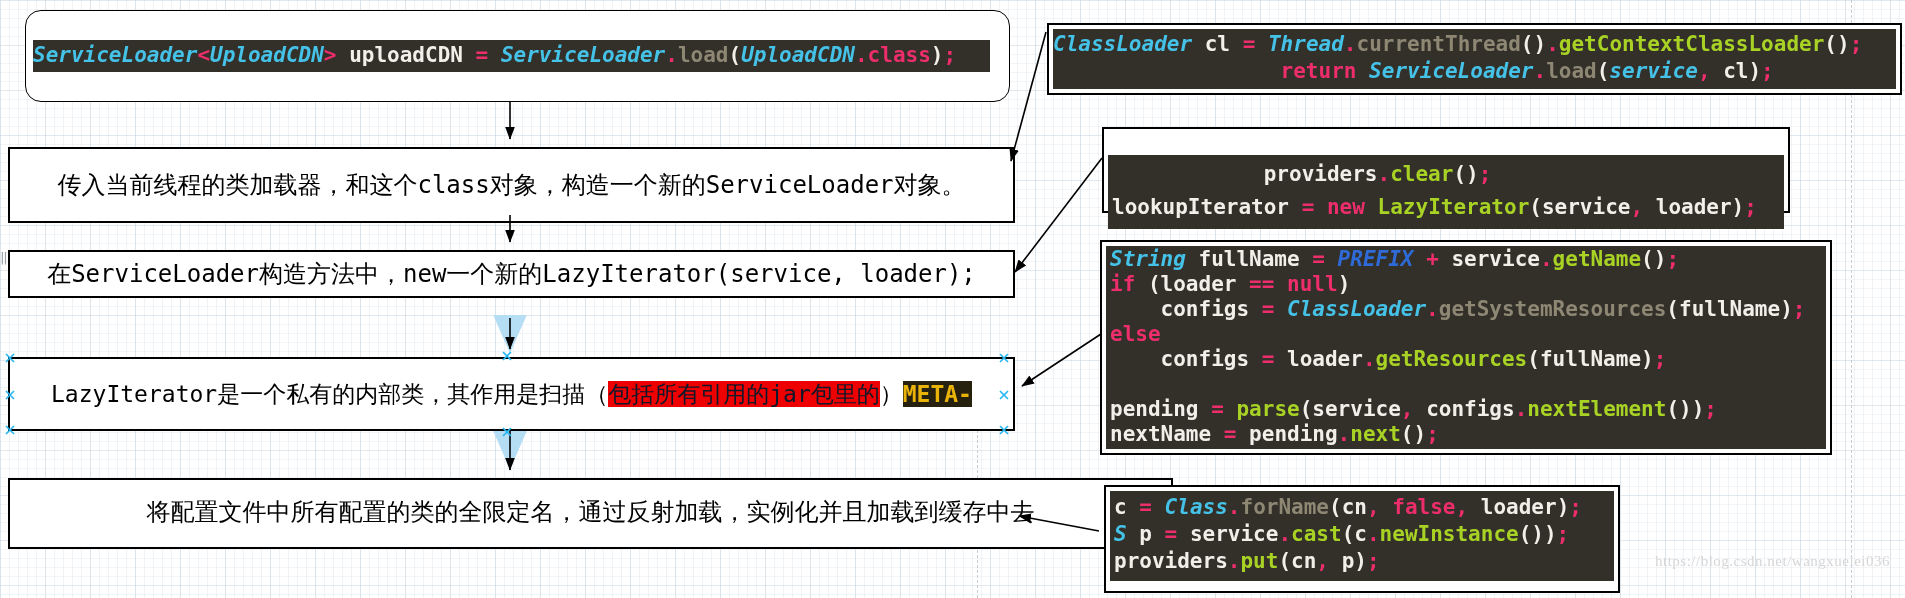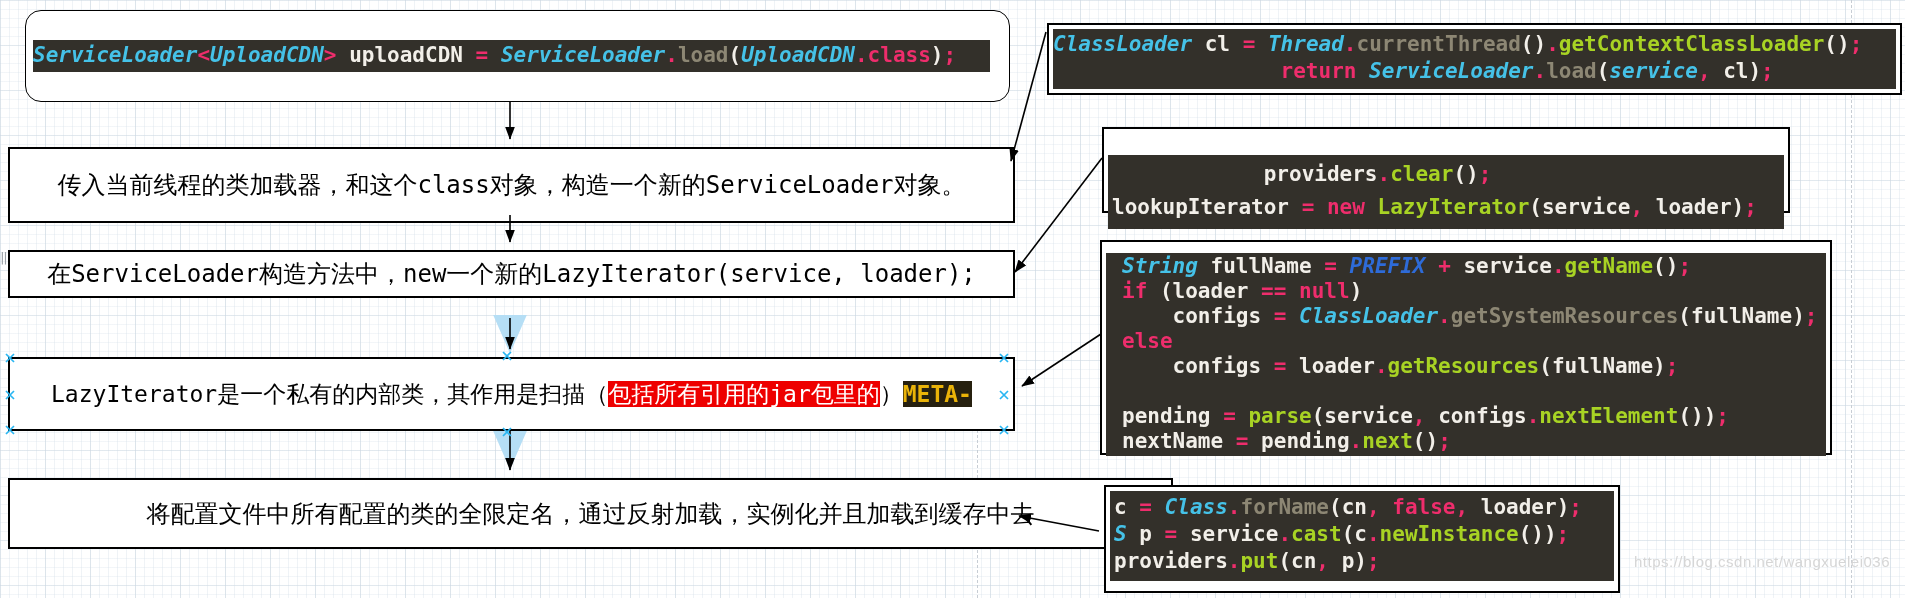--- a/index.html
+++ b/index.html
@@ -17,50 +17,50 @@
   .page-break{position:absolute;top:0;bottom:0;width:0;border-left:1px dashed #c7cdd4;z-index:1;}
   .flow-box{
     position:absolute;background:#fff;border:2px solid #000;box-sizing:border-box;z-index:2;
     display:flex;align-items:center;justify-content:center;flex-direction:column;
     font-size:24px;color:#000;text-align:center;line-height:32px;
   }
   #box1{left:25px;top:10px;width:985px;height:92px;border-radius:16px;border-width:1.5px;}
   #box2{left:8px;top:147px;width:1007px;height:76px;}
   #box3{left:8px;top:250px;width:1007px;height:48px;}
   #box4{left:8px;top:357px;width:1007px;height:74px;font-size:23px;line-height:31px;}
-  #box5{left:8px;top:478px;width:1165px;height:71px;}
+  #box5{left:8px;top:478px;width:1165px;height:71px;font-family:Liberation Mono, monospace;}
   .code-strip{
     position:absolute;background:#33302a;box-sizing:border-box;z-index:3;
     font-family:"DejaVu Sans Mono","Liberation Mono",monospace;font-weight:bold;
     white-space:pre;overflow:hidden;
   }
   .code-line{white-space:pre;}
   #strip1{left:33px;top:40px;width:957px;height:32px;padding:4px 0;font-size:21px;line-height:23px;}
   .code-frame{position:absolute;background:#fff;border:2px solid #000;box-sizing:border-box;z-index:2;}
   #frame-r1{left:1047px;top:23px;width:855px;height:72px;}
   #strip-r1{left:1053px;top:29px;width:843px;height:60px;padding:2px 0;font-size:21px;line-height:27px;}
   #frame-r2{left:1102px;top:127px;width:688px;height:86px;}
   #strip-r2{left:1108px;top:133px;width:676px;height:74px;padding:3px 4px;font-size:21px;line-height:33px;margin-top:22px;}
   #frame-r3{left:1100px;top:240px;width:732px;height:215px;}
-  #strip-r3{left:1106px;top:246px;width:720px;height:203px;padding:1px 16px;font-size:21px;line-height:25px;margin-top:7px;}
+  #strip-r3{left:1106px;top:246px;width:720px;height:203px;padding:1px 4px;font-size:21px;line-height:25px;}
   #frame-r4{left:1104px;top:485px;width:516px;height:108px;}
   #strip-r4{left:1110px;top:491px;width:504px;height:90px;padding:3px 4px;font-size:21px;line-height:27px;}
   .tk-cls{color:#45c2e8;font-style:italic;}
   .tk-kw{color:#ee2d6c;}
   .tk-m{color:#a8d324;}
   .tk-gm{color:#8d8774;}
   .tk-pl{color:#f2efe9;}
   .tk-pf{color:#2e6bd8;font-style:italic;}
   .seg-plain{}
-  .seg-hl-red{background:#ee0000;color:#ffffff;}
+  .seg-hl-red{background:#ee0000;color:#0f172a;}
   .seg-hl-dark{background:#26200f;color:#eab308;font-weight:bold;}
   #arrow-layer{position:absolute;left:0;top:0;z-index:5;pointer-events:none;}
   #watermark{
     position:absolute;right:15px;top:553px;z-index:4;
-    font-family:Liberation Sans, sans-serif;
+    font-family:Liberation Serif, serif;
     font-size:15px;color:#d6d6d6;letter-spacing:.5px;
   }
   #edge-artifact{position:absolute;left:0;top:250px;color:#9aa0a6;font-size:13px;z-index:2;}
 </style>
 </head>
 <body>
 
 <div id="canvas">
 
   <div class="page-break" style="left:1851px;"></div>

